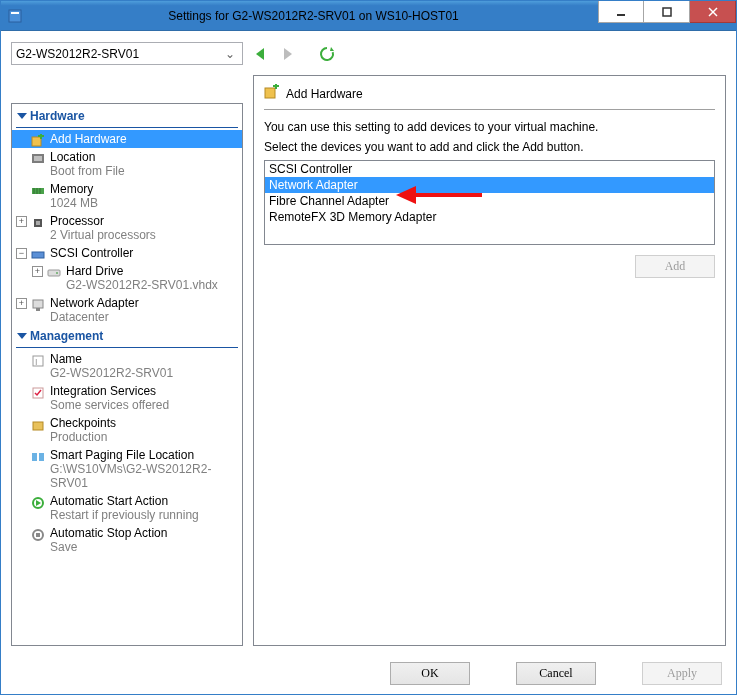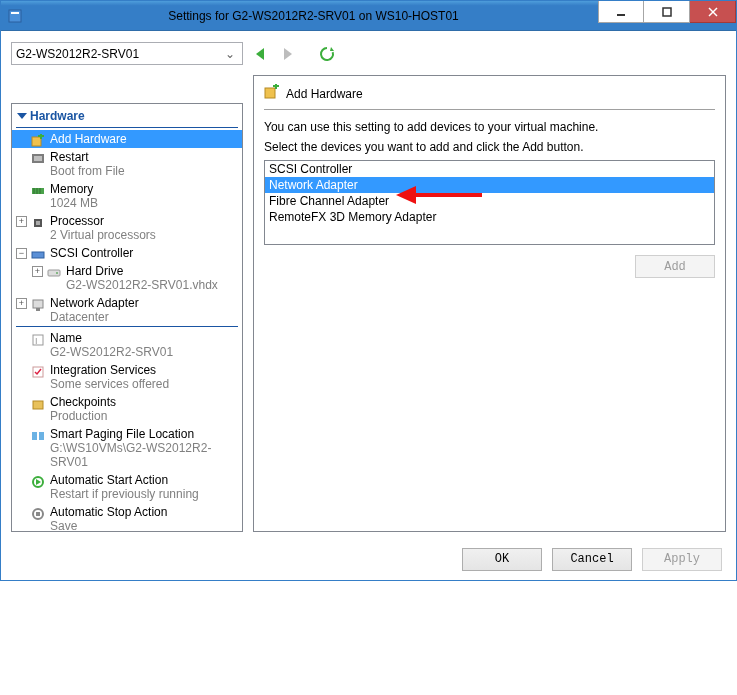--- a/index.html
+++ b/index.html
@@ -5,21 +5,21 @@
   * { box-sizing: border-box; }
   body {
     margin: 0;
     font-family: "Segoe UI", Tahoma, sans-serif;
     font-size: 12px;
     background: #fff;
     color: #000;
   }
   .window {
     width: 737px;
-    height: 581px;
+    height: 695px;
     border: 1px solid #357ec7;
     background: #fff;
     display: flex;
     flex-direction: column;
   }
   
   .titlebar {
     height: 30px;
     background: linear-gradient(to bottom,#4e9ddb 0%,#357ec7 16%,#357ec7 100%);
     border-bottom: 1px solid #2f6da9;
@@ -151,22 +151,23 @@
   }
   .add-row {
     display:flex; justify-content:flex-end; padding:10px 0 0 0;
   }
   .btn {
     min-width:80px; height:23px;
     border:1px solid #adadad;
     background:linear-gradient(#f0f0f0,#e5e5e5);
     padding:0 14px;
     font-size:12px;
-    font-family:Liberation Mono, monospace;
+    font-family:Liberation Serif, serif;
     text-align:center;
+    margin-left:36px;
   }
   .btn[disabled]{
     color:#9d9d9d;
     background:#f4f4f4;
     border-color:#cfcfcf;
   }
   
   .bottom-bar {
     height:42px;
     display:flex; align-items:center; justify-content:flex-end;
@@ -253,21 +254,21 @@
         <span class="label">Add Hardware</span>
       </div>
 
       <div class="tree-item level0">
         <span class="icon">
             <svg width="14" height="14">
               <rect x="1" y="2" width="12" height="9" fill="#7c7c7c"></rect>
               <rect x="3" y="4" width="8" height="5" fill="#bfbfbf"></rect>
             </svg>
           </span>
-        <span class="label">Restart</span><br>
+        <span class="label">Location</span><br>
         <span class="sub">Boot from File</span>
       </div>
 
       <div class="tree-item level0">
         <span class="icon">
             <svg width="14" height="14">
               <rect x="1" y="4" width="12" height="6" fill="#4aa24a"></rect>
               <line x1="3" y1="4" x2="3" y2="10" stroke="#2f6f2f"></line>
               <line x1="6" y1="4" x2="6" y2="10" stroke="#2f6f2f"></line>
               <line x1="9" y1="4" x2="9" y2="10" stroke="#2f6f2f"></line>
@@ -316,20 +317,21 @@
         <span class="icon">
             <svg width="14" height="14">
               <rect x="2" y="2" width="10" height="8" fill="#ddd" stroke="#888"></rect>
               <rect x="5" y="10" width="4" height="3" fill="#888"></rect>
             </svg>
           </span>
         <span class="label">Network Adapter</span><br>
         <span class="sub">Datacenter</span>
       </div>
 
+      <div class="section-header">Management</div>
       <div class="section-div"></div>
 
       <div class="tree-item level0">
         <span class="icon">
             <svg width="14" height="14">
               <rect x="2" y="2" width="10" height="10" fill="none" stroke="#999"></rect>
               <text x="4" y="11" font-size="9" fill="#999">I</text>
             </svg>
           </span>
         <span class="label">Name</span><br>

